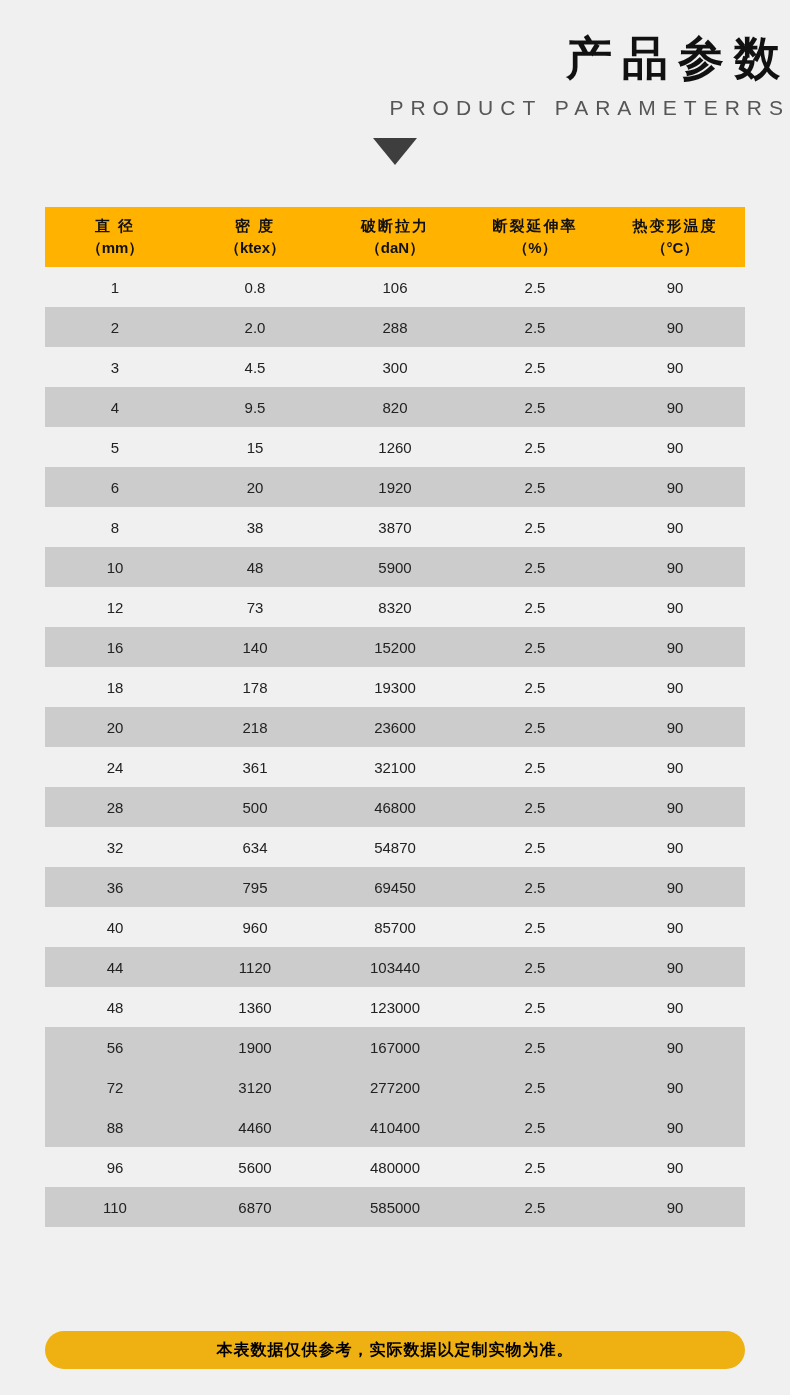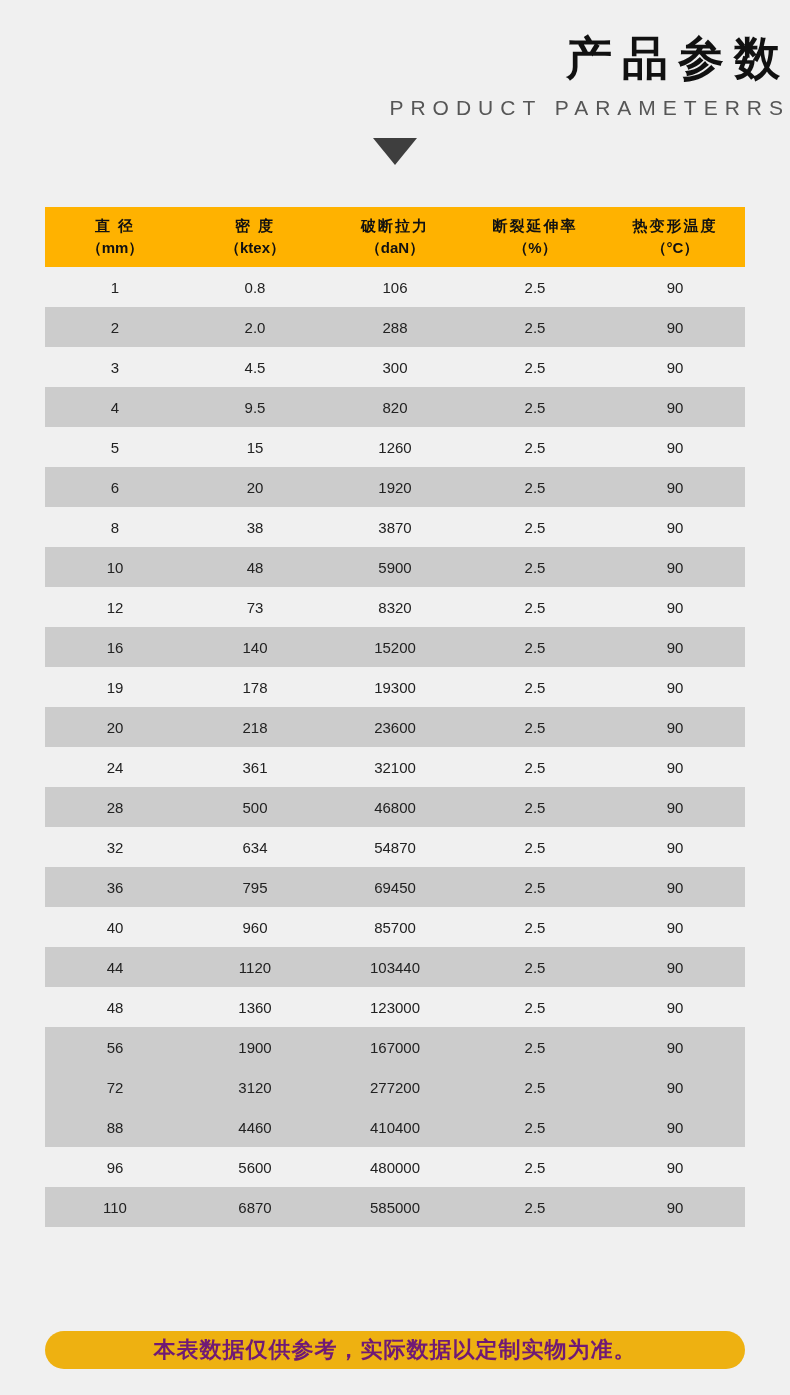--- a/index.html
+++ b/index.html
@@ -117,23 +117,23 @@
     top: 1331px;
     width: 700px;
     height: 38px;
     background: #eeb111;
     border-radius: 19px;
     display: flex;
     align-items: center;
     justify-content: center;
   }
   .note-text {
-    font-size: 22px;
+    font-size: 16px;
     font-weight: bold;
-    color: #701a75;
+    color: #000000;
     letter-spacing: 1px;
   }
 </style>
 </head>
 <body>
 
 <div class="page">
 
   <div class="header">
     <h1 class="title">产品参数</h1>
@@ -241,21 +241,21 @@
             <td>90</td>
           </tr>
           <tr class="even">
             <td>16</td>
             <td>140</td>
             <td>15200</td>
             <td>2.5</td>
             <td>90</td>
           </tr>
           <tr class="odd">
-            <td>19</td>
+            <td>18</td>
             <td>178</td>
             <td>19300</td>
             <td>2.5</td>
             <td>90</td>
           </tr>
           <tr class="even">
             <td>20</td>
             <td>218</td>
             <td>23600</td>
             <td>2.5</td>

